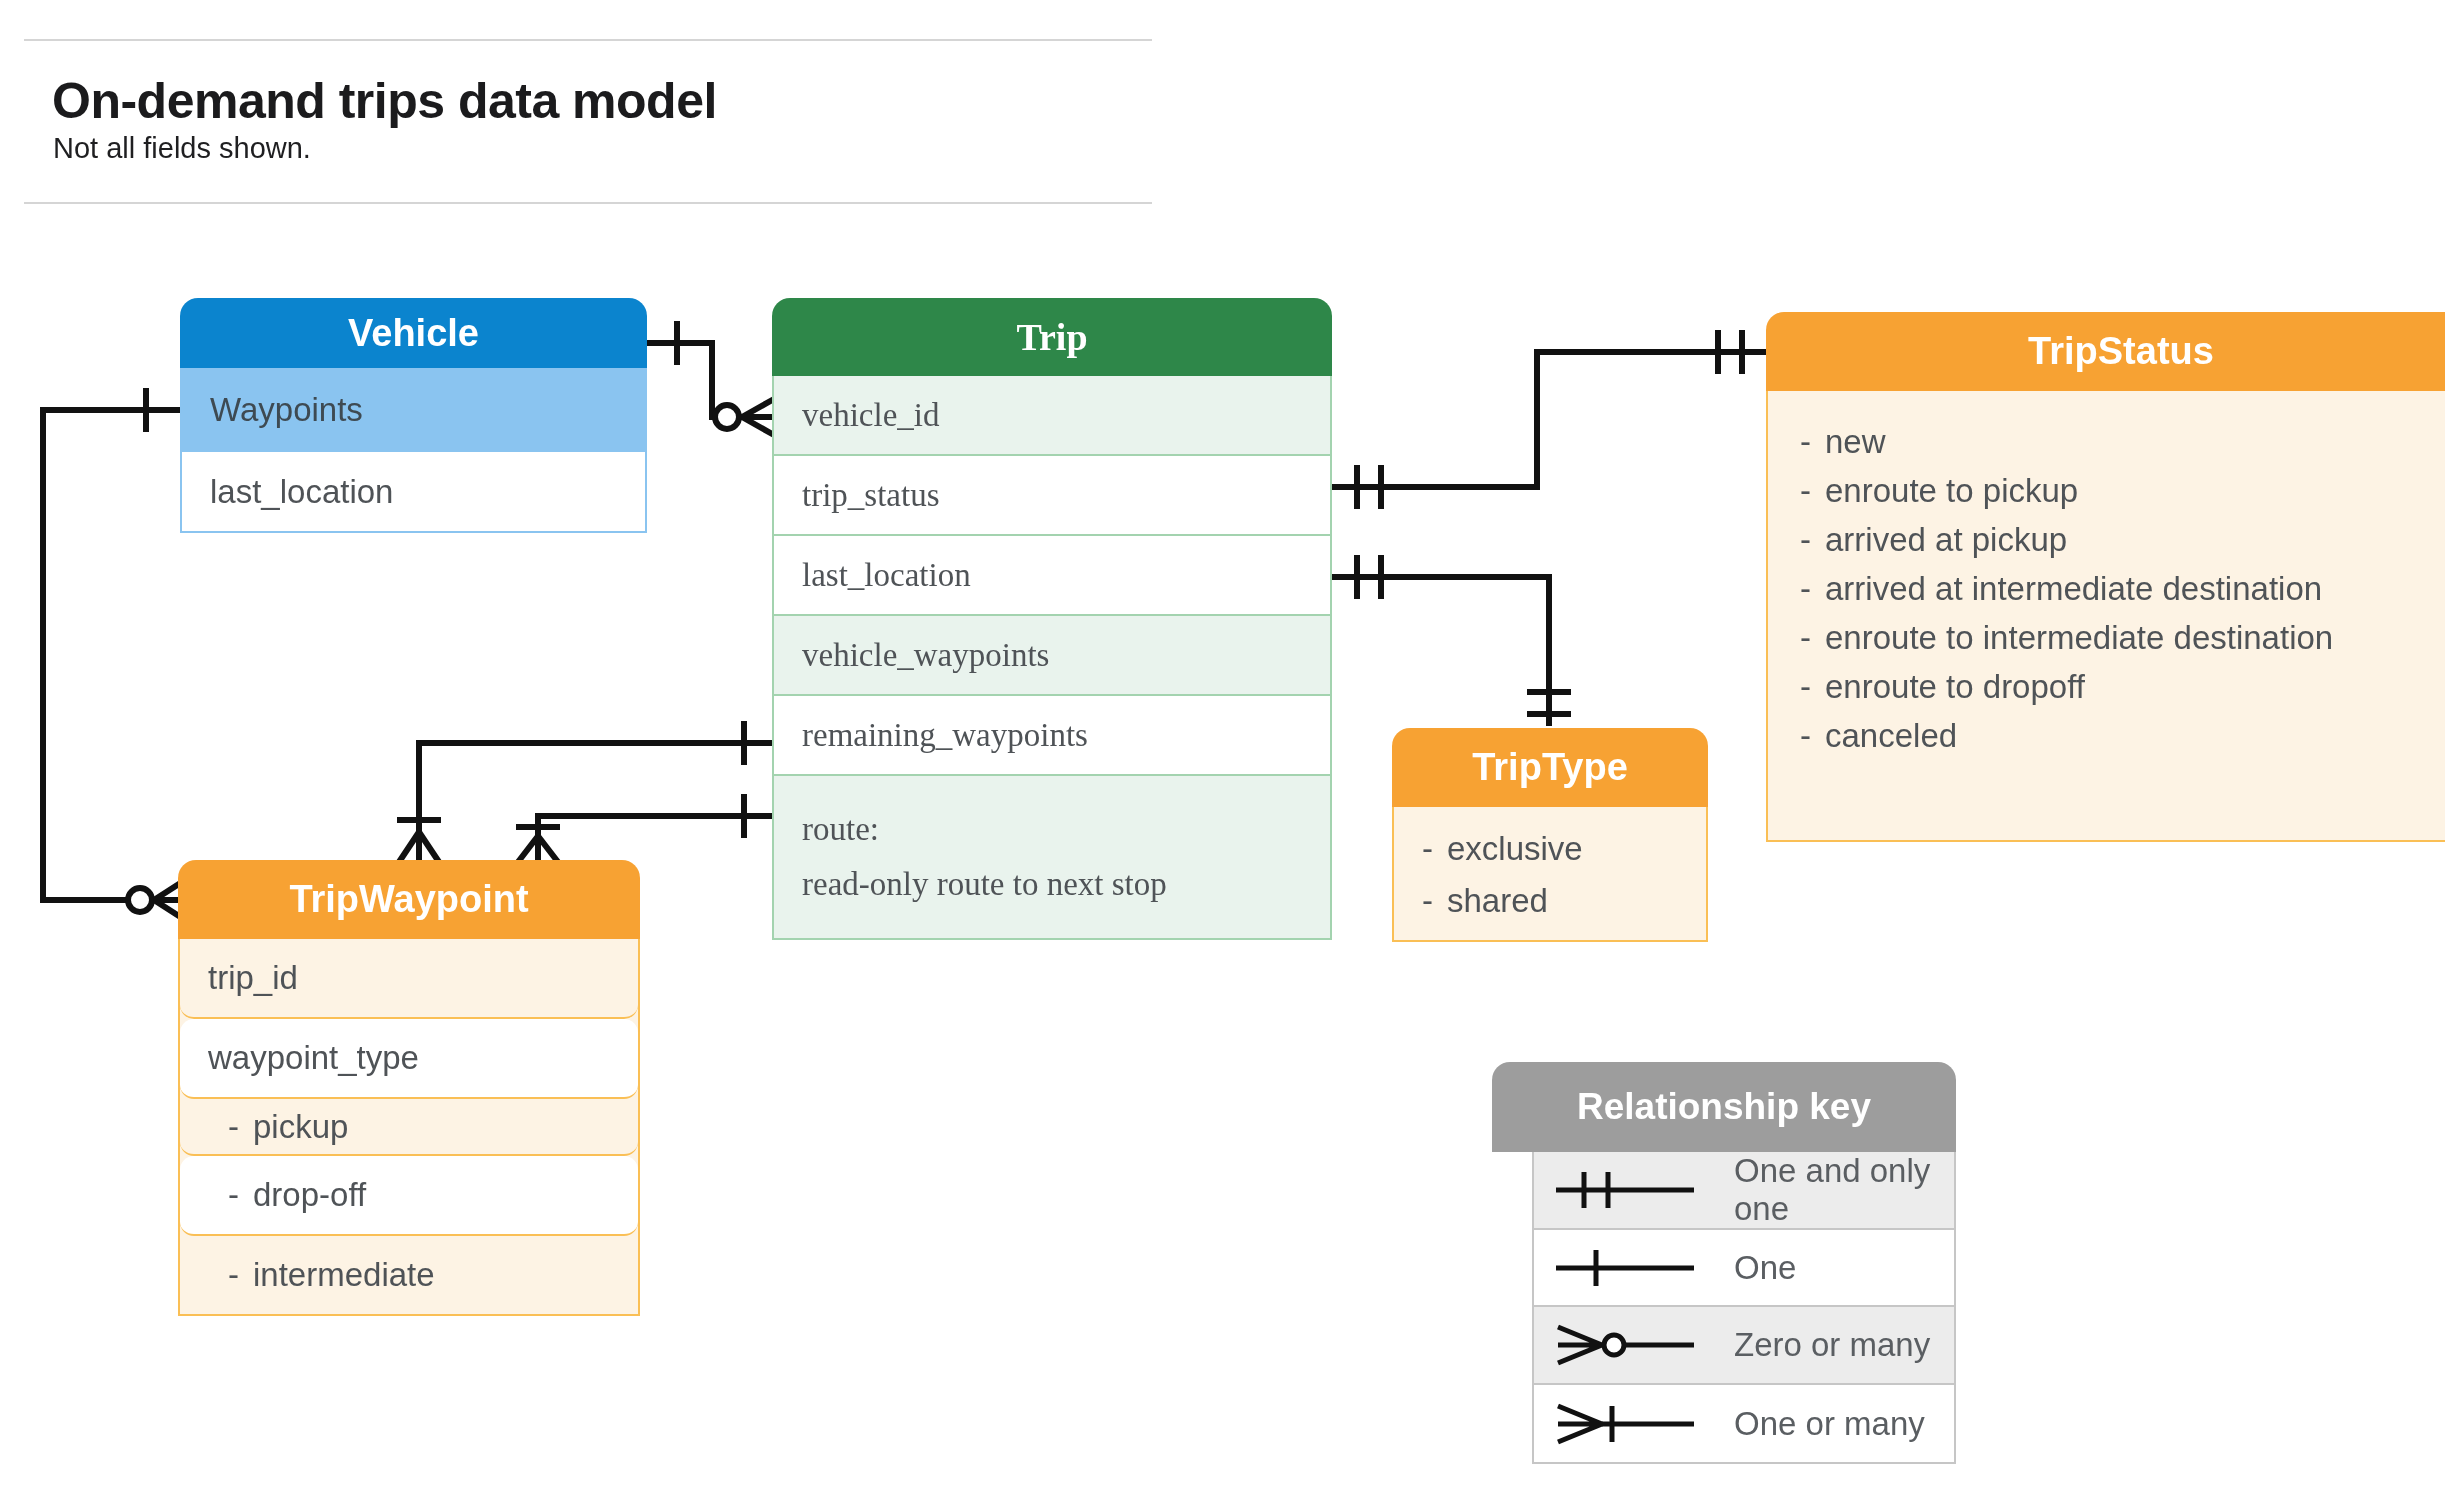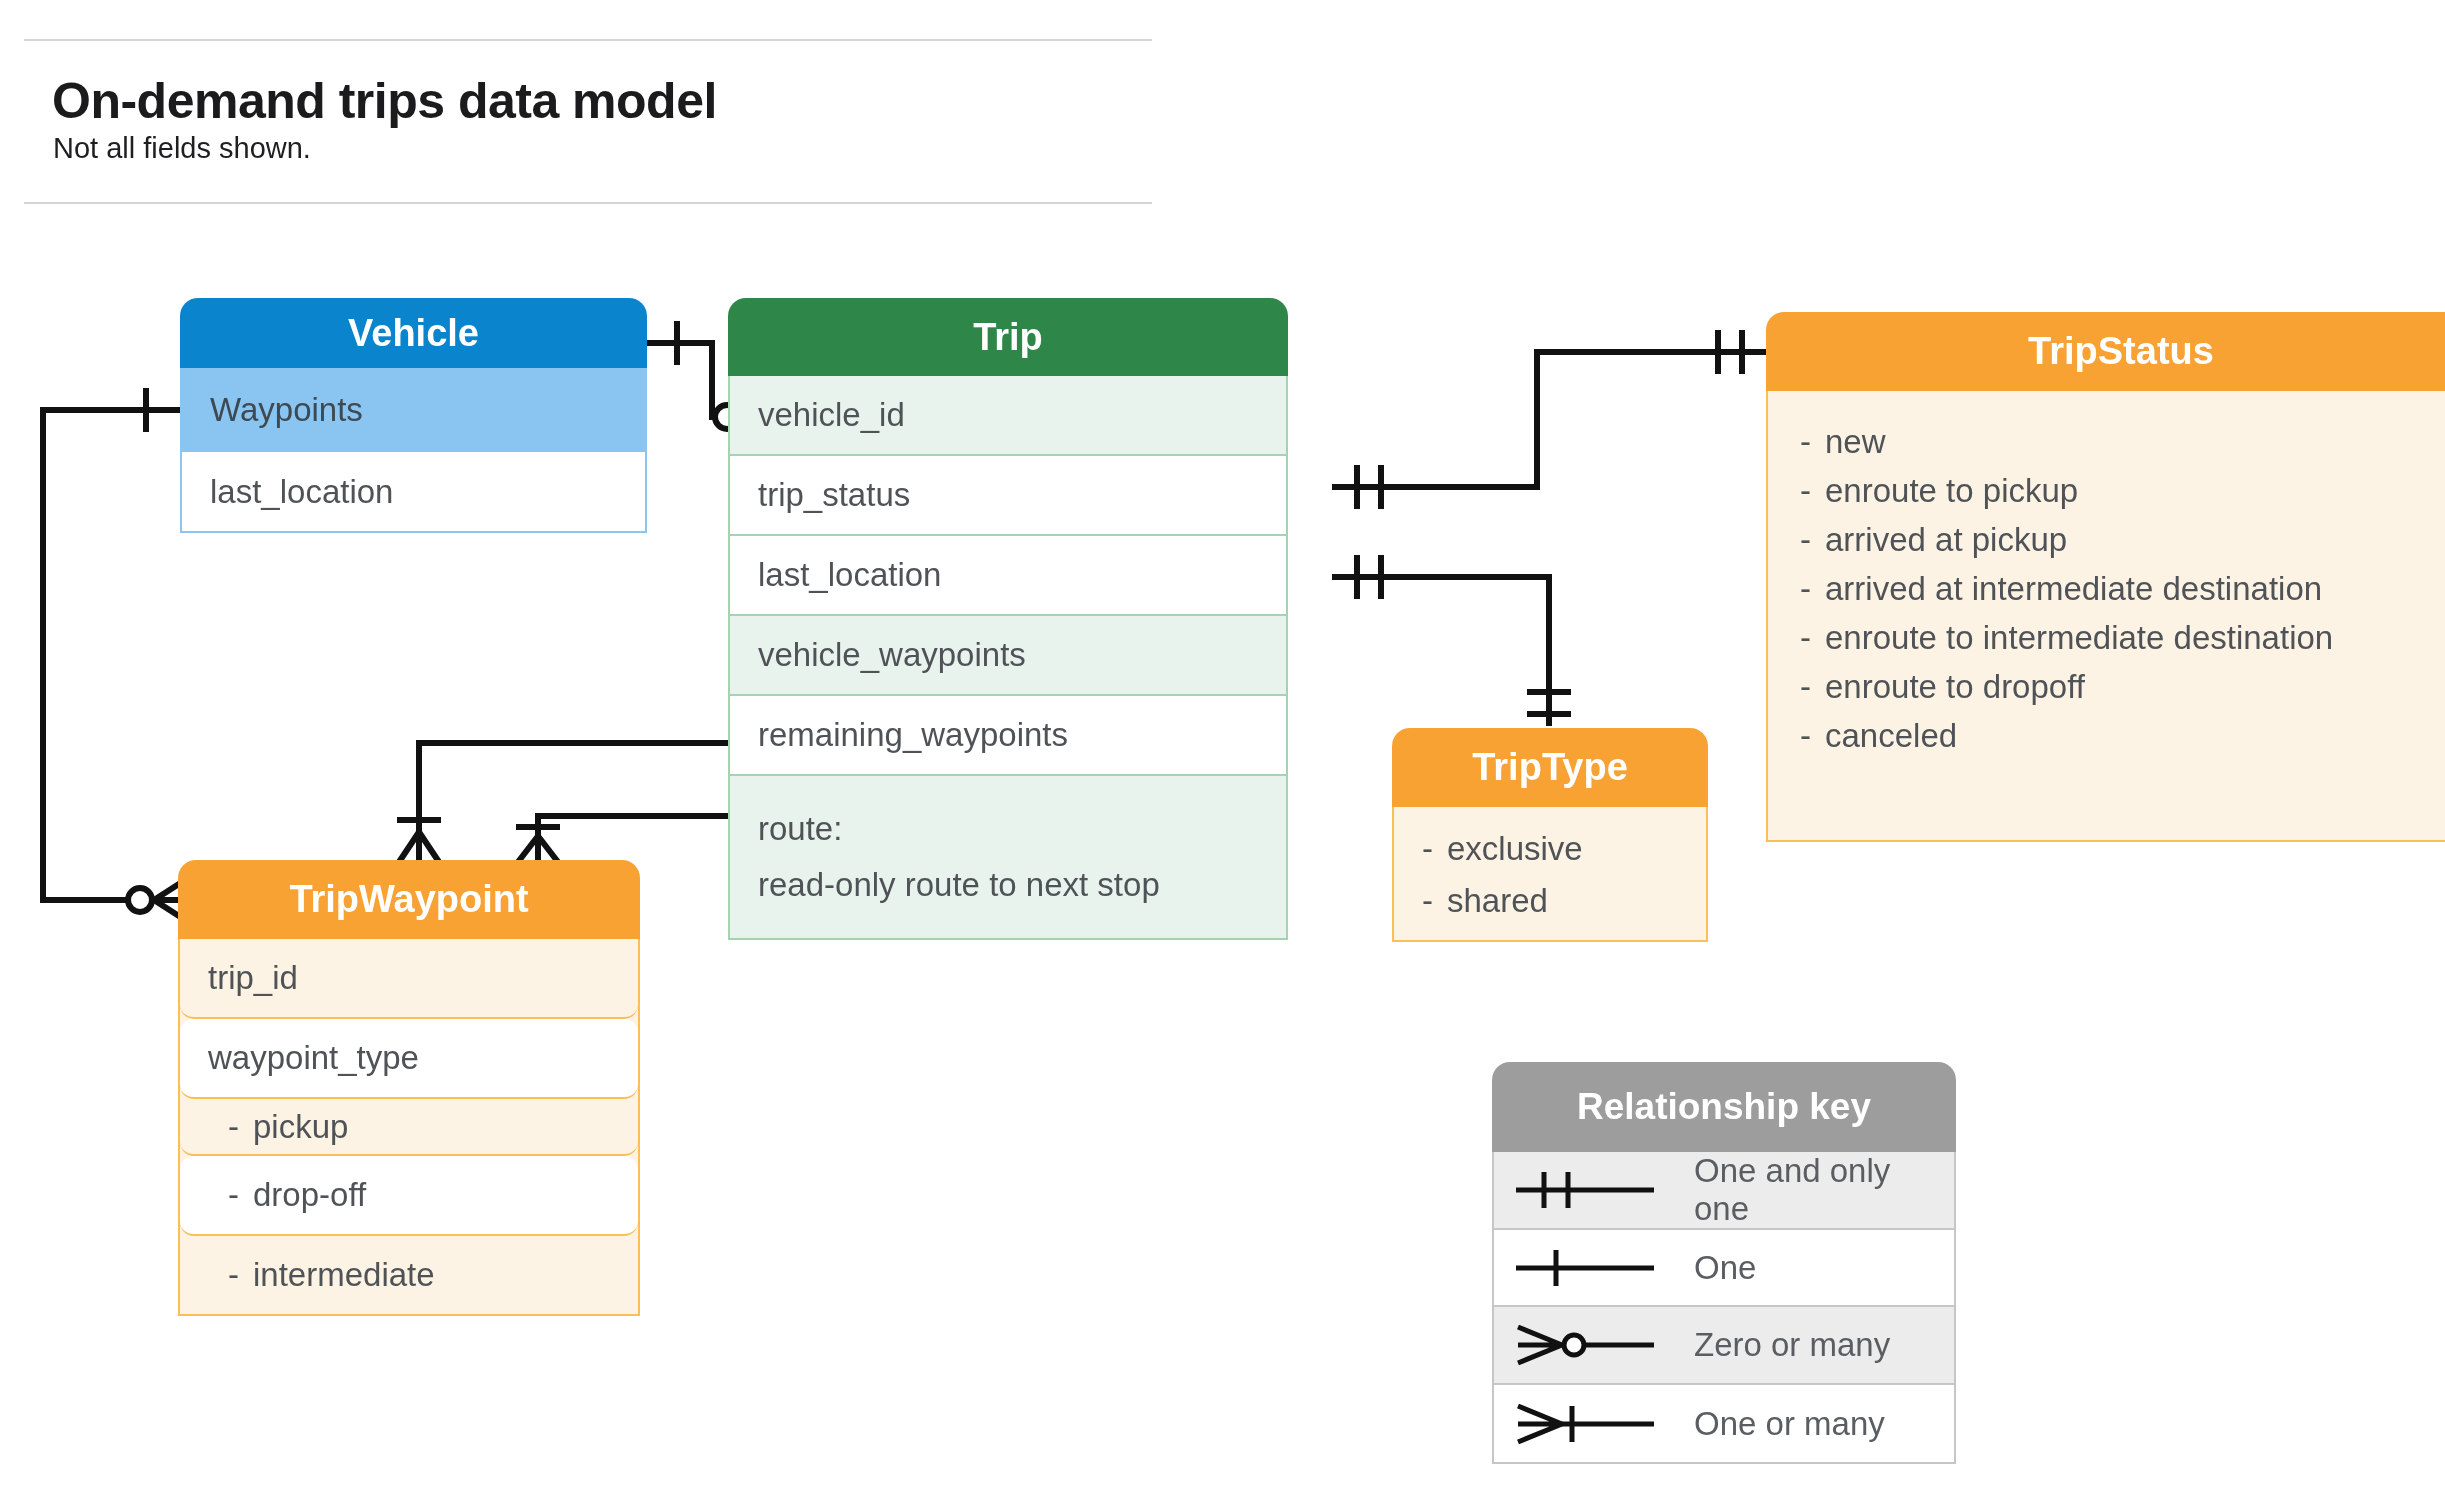--- a/index.html
+++ b/index.html
@@ -38,21 +38,21 @@
   
   .orange-body{border:2px solid #fabf55;border-top:none;background:#fdf3e4;}
   .orange-body .row{border-bottom:2px solid #fabf55;border-radius:14px;}
   .orange-body .row:last-child{border-bottom:none;}
   .row-cream{background:#fdf3e4;}
   .row-white{background:#ffffff;}
   .value-list{box-sizing:border-box;font-size:33px;color:#4f5357;}
   .value-list .item{display:block;}
 
   
-  .legend-body{border:2px solid #c6c6c6;border-top:none;}
+  .legend-body{border:2px solid #c6c6c6;border-top:none;margin-left:40px;}
   .legend-row{
     box-sizing:border-box;display:flex;align-items:center;
     border-bottom:2px solid #c6c6c6;
   }
   .legend-row:last-child{border-bottom:none;}
   .legend-row .sym{margin-left:16px;flex:0 0 150px;}
   .legend-row .lbl{margin-left:34px;font-size:33px;color:#5a5e62;}
   .row-lightgray{background:#ececec;}
 
   svg.connectors{position:absolute;left:0;top:0;z-index:0;}
@@ -116,21 +116,21 @@
   </svg>
 
   <div class="entity" style="left:180px;top:298px;width:467px;">
     <div class="ehead" style="height:70px;background:#0b84ce;">Vehicle</div>
     <div class="ebody vehicle-body">
       <div class="row row-lightblue" style="height:84px;">Waypoints</div>
       <div class="row" style="height:79px;">last_location</div>
     </div>
   </div>
 
-  <div class="entity" style="left:728px;top:298px;width:560px;">
+  <div class="entity" style="left:772px;top:298px;width:560px;font-family:Liberation Serif, serif;">
     <div class="ehead" style="height:78px;background:#2e8749;">Trip</div>
     <div class="ebody trip-body">
       <div class="row row-lightgreen" style="height:80px;">vehicle_id</div>
       <div class="row" style="height:80px;">trip_status</div>
       <div class="row" style="height:80px;">last_location</div>
       <div class="row row-lightgreen" style="height:80px;">vehicle_waypoints</div>
       <div class="row" style="height:80px;">remaining_waypoints</div>
       <div class="row row-lightgreen route-row" style="height:162px;">
         <span>route:</span>
         <span>read-only route to next stop</span>

